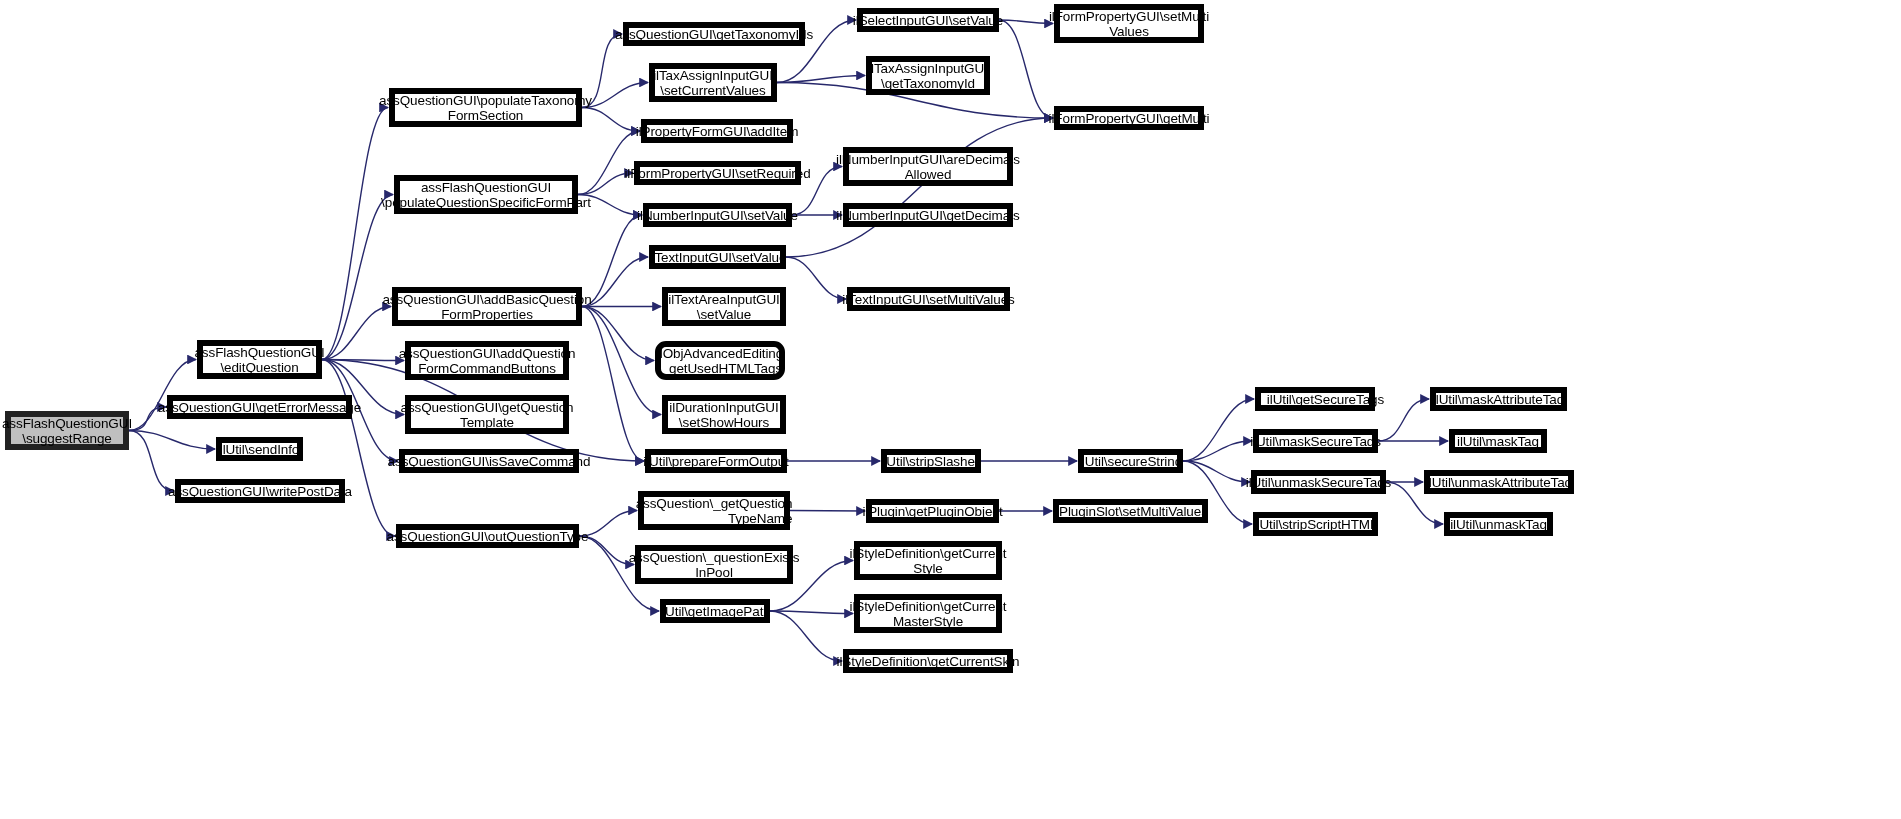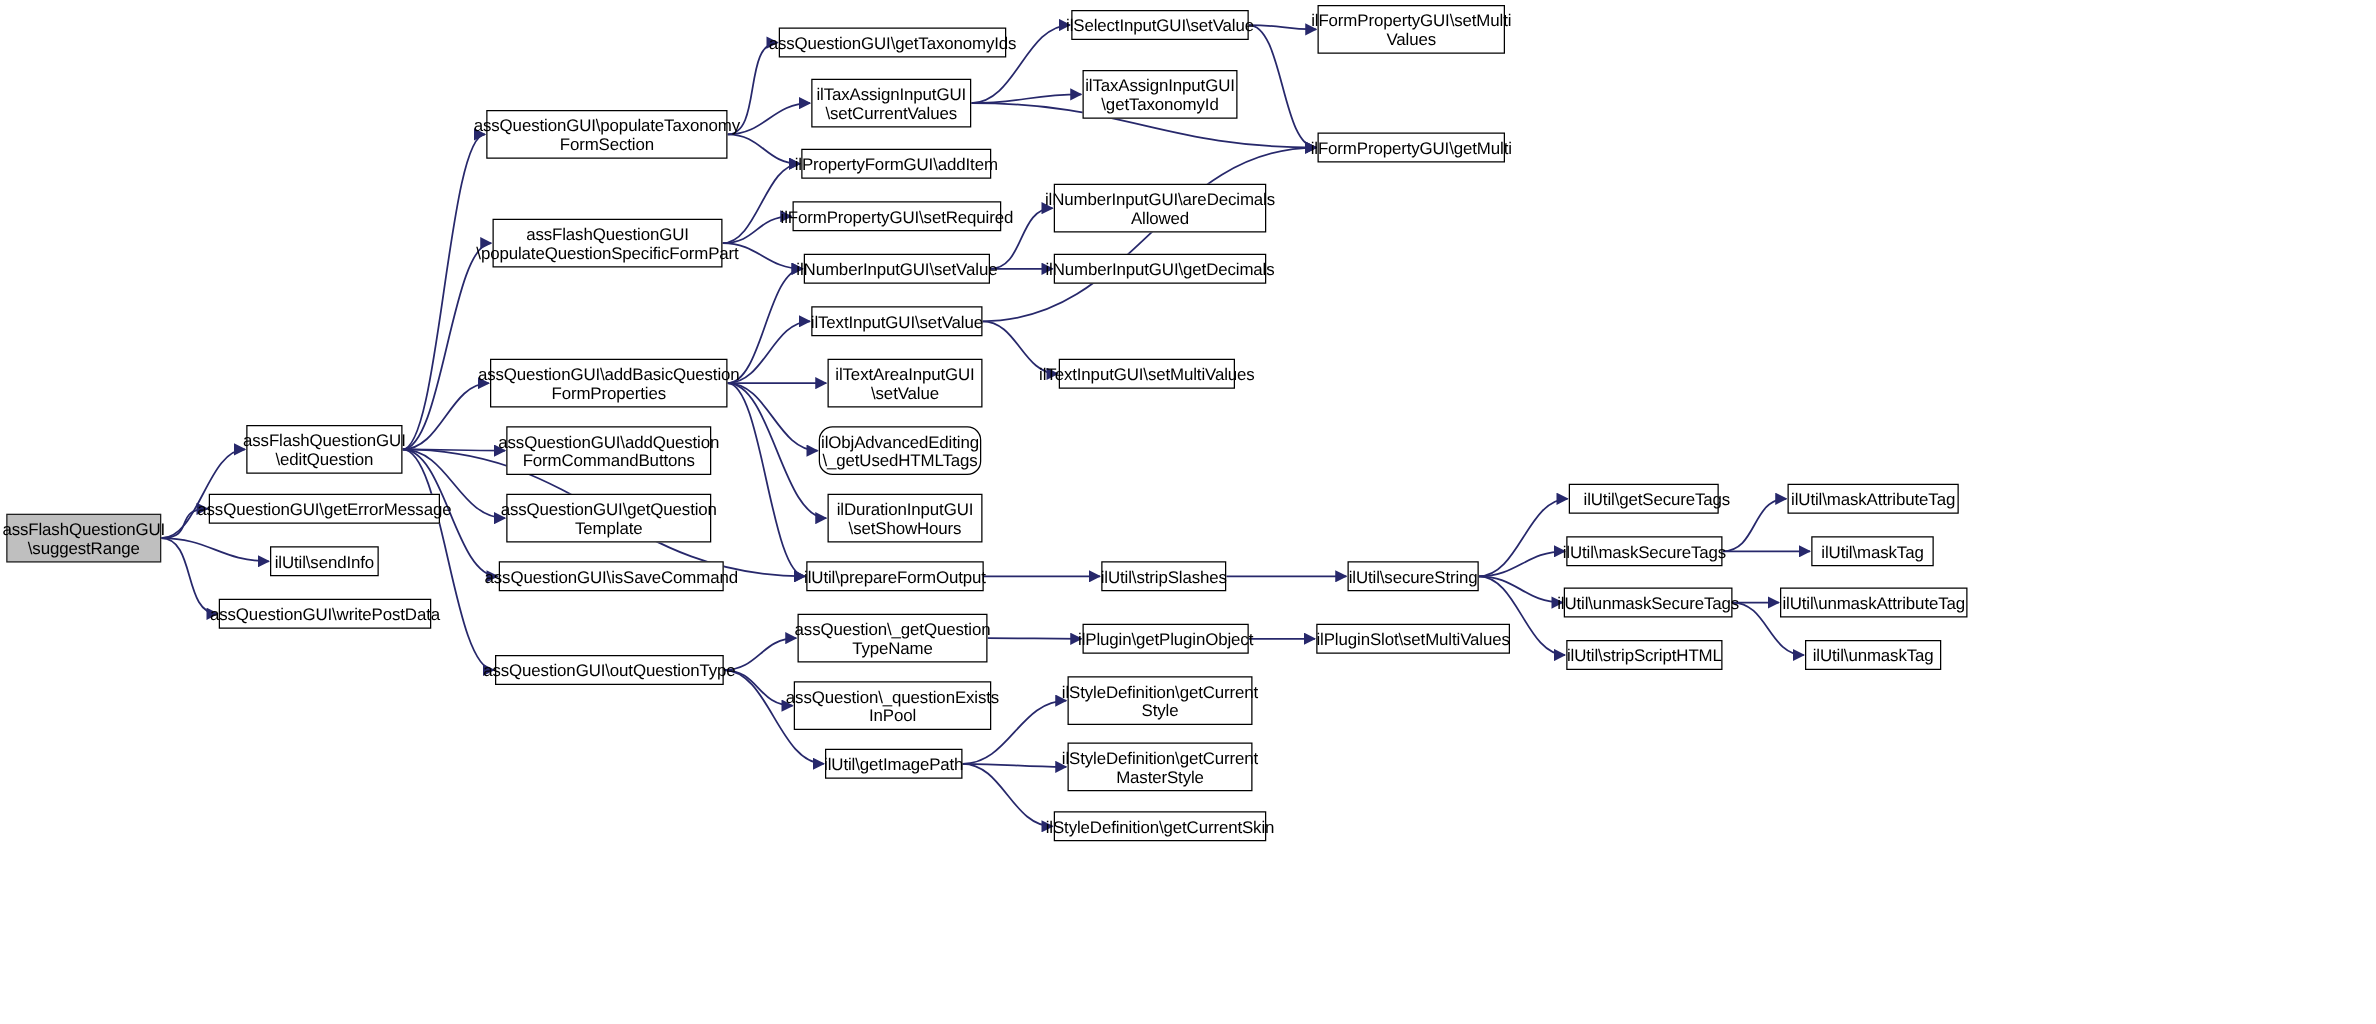--- a/index.html
+++ b/index.html
@@ -22,21 +22,21 @@
     position: absolute;
     left: 0;
     top: 0;
     width: 1901px;
     height: 819px;
     pointer-events: none;
   }
   .node {
     position: absolute;
     box-sizing: border-box;
-    border: 1px solid #000000;
+    border: 6px solid #000000;
     background: #ffffff;
     color: #000000;
     font-size: 13.5px;
     line-height: 15px;
     text-align: center;
     display: flex;
     align-items: center;
     justify-content: center;
     white-space: pre-line;
     letter-spacing: -0.1px;
@@ -138,32 +138,32 @@
       <div class="node" style="left: 634px; top: 161px; width: 167px; height: 24px;">ilFormPropertyGUI\setRequired</div>
       <div class="node" style="left: 643px; top: 203px; width: 149px; height: 24px;">ilNumberInputGUI\setValue</div>
       <div class="node" style="left: 649px; top: 245px; width: 137px; height: 24px;">ilTextInputGUI\setValue</div>
       <div class="node" style="left: 662px; top: 287px; width: 124px; height: 39px;">ilTextAreaInputGUI
 \setValue</div>
       <div class="node" style="left: 655px; top: 341px; width: 130px; height: 39px; border-radius: 11px;">ilObjAdvancedEditing
 \_getUsedHTMLTags</div>
       <div class="node" style="left: 662px; top: 395px; width: 124px; height: 39px;">ilDurationInputGUI
 \setShowHours</div>
       <div class="node" style="left: 645px; top: 449px; width: 142px; height: 24px;">ilUtil\prepareFormOutput</div>
-      <div class="node" style="left: 638px; top: 491px; width: 152px; height: 39px;">assQuestion\_getQuestion
+      <div class="node" style="left: 638px; top: 491px; width: 152px; height: 39px; text-align: right;">assQuestion\_getQuestion
 TypeName</div>
       <div class="node" style="left: 635px; top: 545px; width: 158px; height: 39px;">assQuestion\_questionExists
 InPool</div>
       <div class="node" style="left: 660px; top: 599px; width: 110px; height: 24px;">ilUtil\getImagePath</div>
       <div class="node" style="left: 857px; top: 8px; width: 142px; height: 24px;">ilSelectInputGUI\setValue</div>
       <div class="node" style="left: 866px; top: 56px; width: 124px; height: 39px;">ilTaxAssignInputGUI
 \getTaxonomyId</div>
       <div class="node" style="left: 843px; top: 147px; width: 170px; height: 39px;">ilNumberInputGUI\areDecimals
 Allowed</div>
       <div class="node" style="left: 843px; top: 203px; width: 170px; height: 24px;">ilNumberInputGUI\getDecimals</div>
-      <div class="node" style="left: 847px; top: 287px; width: 141px; height: 24px; text-align: center;">ilTextInputGUI\setMultiValues</div>
+      <div class="node" style="left: 847px; top: 287px; width: 163px; height: 24px; text-align: center;">ilTextInputGUI\setMultiValues</div>
       <div class="node" style="left: 881px; top: 449px; width: 100px; height: 24px;">ilUtil\stripSlashes</div>
       <div class="node" style="left: 866px; top: 499px; width: 133px; height: 24px;">ilPlugin\getPluginObject</div>
       <div class="node" style="left: 854px; top: 541px; width: 148px; height: 39px;">ilStyleDefinition\getCurrent
 Style</div>
       <div class="node" style="left: 854px; top: 594px; width: 148px; height: 39px;">ilStyleDefinition\getCurrent
 MasterStyle</div>
       <div class="node" style="left: 843px; top: 649px; width: 170px; height: 24px;">ilStyleDefinition\getCurrentSkin</div>
       <div class="node" style="left: 1054px; top: 4px; width: 150px; height: 39px; text-align: center;">ilFormPropertyGUI\setMulti
 Values</div>
       <div class="node" style="left: 1054px; top: 106px; width: 150px; height: 24px;">ilFormPropertyGUI\getMulti</div>

